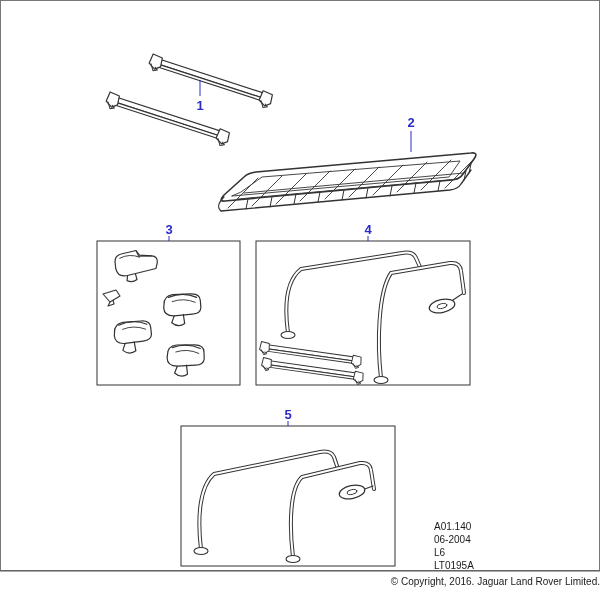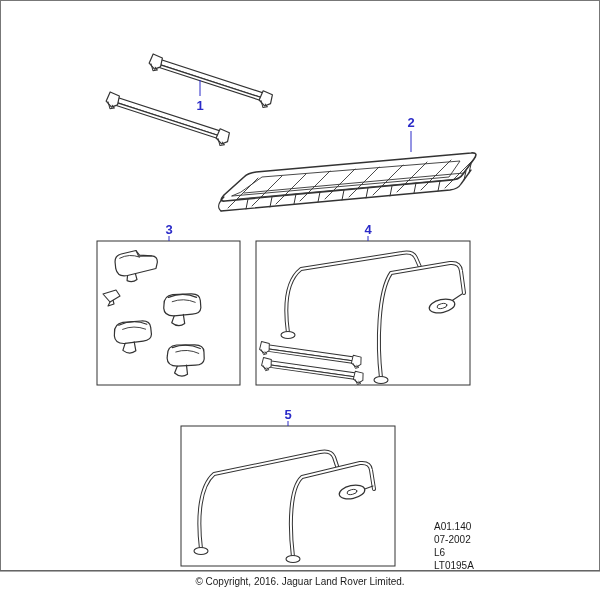--- a/index.html
+++ b/index.html
@@ -10,21 +10,21 @@
   svg.canvas{position:absolute;left:0;top:0;}
   text.callout{
     font-family:"Liberation Sans",sans-serif;
     font-size:13px;font-weight:bold;cursor:pointer;
   }
   .refblock{
     position:absolute;left:434px;top:520px;
     font-size:10px;line-height:13px;color:#1a1a1a;
   }
   .copyright{
-    position:absolute;left:0;top:576px;width:600px;text-align:center;
+    position:absolute;left:0;top:576px;width:600px;text-align:right;
     font-size:10px;color:#1a1a1a;
   }
 </style>
 </head>
 <body>
 
 <div class="page">
 
   <svg class="canvas" width="600" height="600" viewBox="0 0 600 600">
 
@@ -163,20 +163,20 @@
         <ellipse cx="0" cy="0" rx="13" ry="6.5" fill="#ffffff" stroke="#333333" stroke-width="1.2"></ellipse>
         <ellipse cx="0" cy="0" rx="5" ry="2.4" fill="none" stroke="#333333" stroke-width="0.9"></ellipse>
       </g>
     </g>
     <line x1="288" y1="421" x2="288" y2="426" stroke-width="1" stroke="#2b2bc8"></line>
     <text class="callout" x="288" y="419" text-anchor="middle" fill="#2b2bc8">5</text>
   </svg>
 
   <div class="refblock">
     <div>A01.140</div>
-    <div>07-2002</div>
+    <div>06-2004</div>
     <div>L6</div>
     <div>LT0195A</div>
   </div>
 
   <div class="copyright">© Copyright, 2016. Jaguar Land Rover Limited.</div>
 
 </div>
 
 </body></html>

